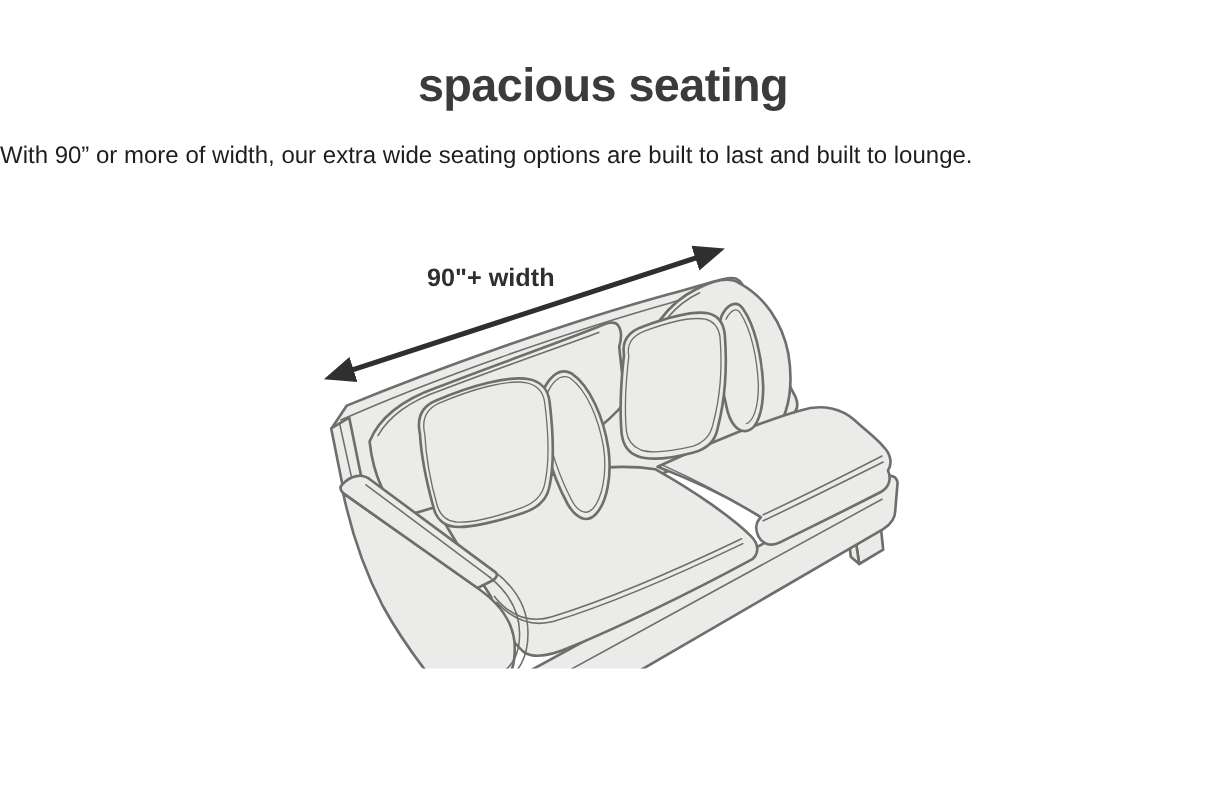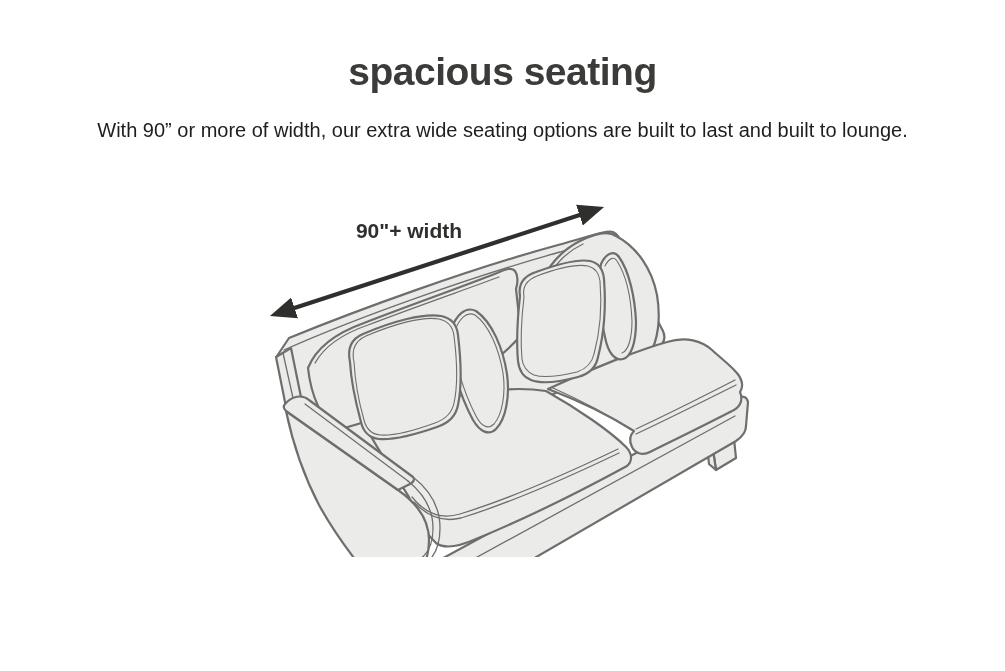--- a/index.html
+++ b/index.html
@@ -20,21 +20,20 @@
     font-size: 39px;
     font-weight: 700;
     letter-spacing: -0.5px;
     color: var(--heading, #3b3b39);
   }
   .description {
     position: absolute;
     top: 116px;
     left: 0;
     width: 100%;
-    text-align: center;
     font-size: 20px;
     line-height: 29px;
     color: var(--body, #1e1e1e);
   }
   .diagram-svg {
     position: absolute;
     top: 0;
     left: 0;
   }
   .dim-label {

